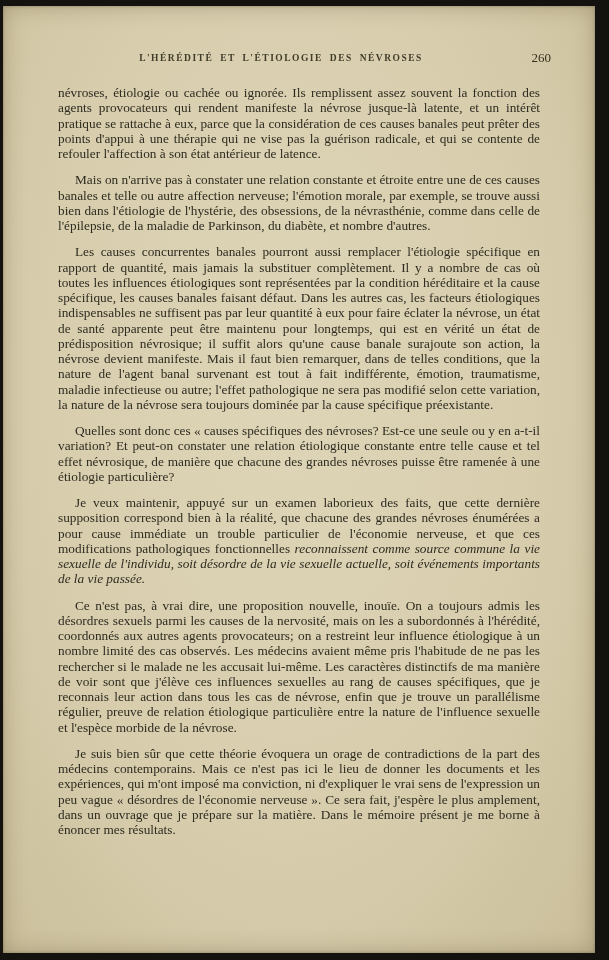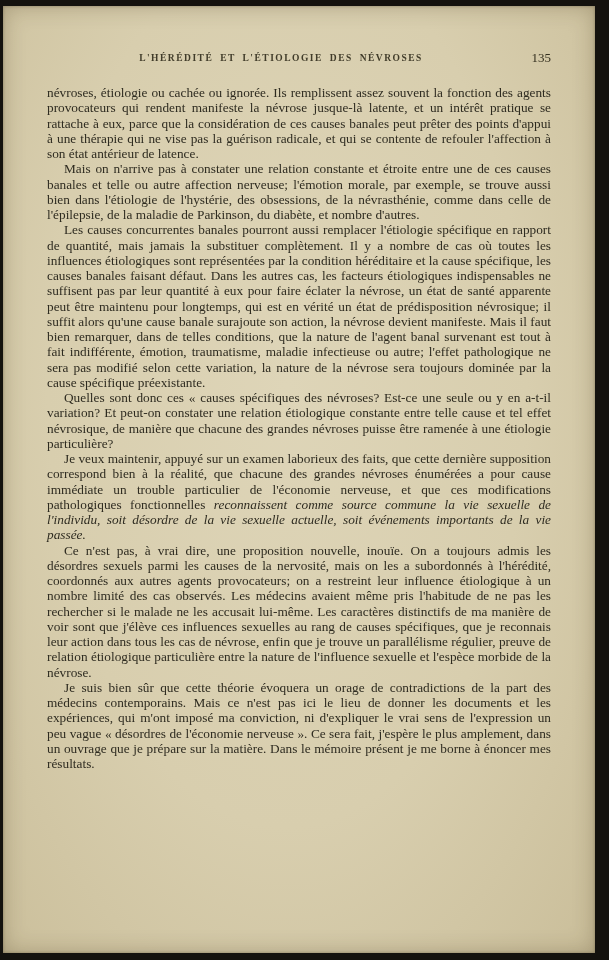--- a/index.html
+++ b/index.html
@@ -45,31 +45,31 @@
   .page-body {
     width: 504px;
     margin: 13px auto 0;
     text-align: justify;
     font-size: 13.3px;
     line-height: 15.25px;
     color: #2e2b20;
     text-rendering: optimizeLegibility;
     hyphens: auto;
   }
-  .para { margin: 0; text-indent: 0; }
+  .para { margin: 11px; text-indent: 0; }
   .para.indent { text-indent: 17px; }
   .para em { font-style: italic; }
 </style>
 </head>
 <body>
 
 <div class="paper">
   <div class="running-header">
     <div class="running-title">L'HÉRÉDITÉ ET L'ÉTIOLOGIE DES NÉVROSES</div>
-    <div class="page-number">135</div>
+    <div class="page-number">260</div>
   </div>
   <div class="page-body">
       <p class="para"><span>névroses, étiologie ou cachée ou ignorée. Ils remplissent assez souvent la fonction des agents provocateurs qui rendent manifeste la névrose jusque-là latente, et un intérêt pratique se rattache à eux, parce que la considération de ces causes banales peut prêter des points d'appui à une thérapie qui ne vise pas la guérison radicale, et qui se contente de refouler l'affection à son état antérieur de latence.</span></p>
       <p class="para indent"><span>Mais on n'arrive pas à constater une relation constante et étroite entre une de ces causes banales et telle ou autre affection nerveuse; l'émotion morale, par exemple, se trouve aussi bien dans l'étiologie de l'hystérie, des obsessions, de la névrasthénie, comme dans celle de l'épilepsie, de la maladie de Parkinson, du diabète, et nombre d'autres.</span></p>
       <p class="para indent"><span>Les causes concurrentes banales pourront aussi remplacer l'étiologie spécifique en rapport de quantité, mais jamais la substituer complètement. Il y a nombre de cas où toutes les influences étiologiques sont représentées par la condition héréditaire et la cause spécifique, les causes banales faisant défaut. Dans les autres cas, les facteurs étiologiques indispensables ne suffisent pas par leur quantité à eux pour faire éclater la névrose, un état de santé apparente peut être maintenu pour longtemps, qui est en vérité un état de prédisposition névrosique; il suffit alors qu'une cause banale surajoute son action, la névrose devient manifeste. Mais il faut bien remarquer, dans de telles conditions, que la nature de l'agent banal survenant est tout à fait indifférente, émotion, traumatisme, maladie infectieuse ou autre; l'effet pathologique ne sera pas modifié selon cette variation, la nature de la névrose sera toujours dominée par la cause spécifique préexistante.</span></p>
       <p class="para indent"><span>Quelles sont donc ces « causes spécifiques des névroses? Est-ce une seule ou y en a-t-il variation? Et peut-on constater une relation étiologique constante entre telle cause et tel effet névrosique, de manière que chacune des grandes névroses puisse être ramenée à une étiologie particulière?</span></p>
       <p class="para indent"><span>Je veux maintenir, appuyé sur un examen laborieux des faits, que cette dernière supposition correspond bien à la réalité, que chacune des grandes névroses énumérées a pour cause immédiate un trouble particulier de l'économie nerveuse, et que ces modifications pathologiques fonctionnelles </span><em>reconnaissent comme source commune la vie sexuelle de l'individu, soit désordre de la vie sexuelle actuelle, soit événements importants de la vie passée.</em></p>
       <p class="para indent"><span>Ce n'est pas, à vrai dire, une proposition nouvelle, inouïe. On a toujours admis les désordres sexuels parmi les causes de la nervosité, mais on les a subordonnés à l'hérédité, coordonnés aux autres agents provocateurs; on a restreint leur influence étiologique à un nombre limité des cas observés. Les médecins avaient même pris l'habitude de ne pas les rechercher si le malade ne les accusait lui-même. Les caractères distinctifs de ma manière de voir sont que j'élève ces influences sexuelles au rang de causes spécifiques, que je reconnais leur action dans tous les cas de névrose, enfin que je trouve un parallélisme régulier, preuve de relation étiologique particulière entre la nature de l'influence sexuelle et l'espèce morbide de la névrose.</span></p>
       <p class="para indent"><span>Je suis bien sûr que cette théorie évoquera un orage de contradictions de la part des médecins contemporains. Mais ce n'est pas ici le lieu de donner les documents et les expériences, qui m'ont imposé ma conviction, ni d'expliquer le vrai sens de l'expression un peu vague « désordres de l'économie nerveuse ». Ce sera fait, j'espère le plus amplement, dans un ouvrage que je prépare sur la matière. Dans le mémoire présent je me borne à énoncer mes résultats.</span></p>
     </div>

